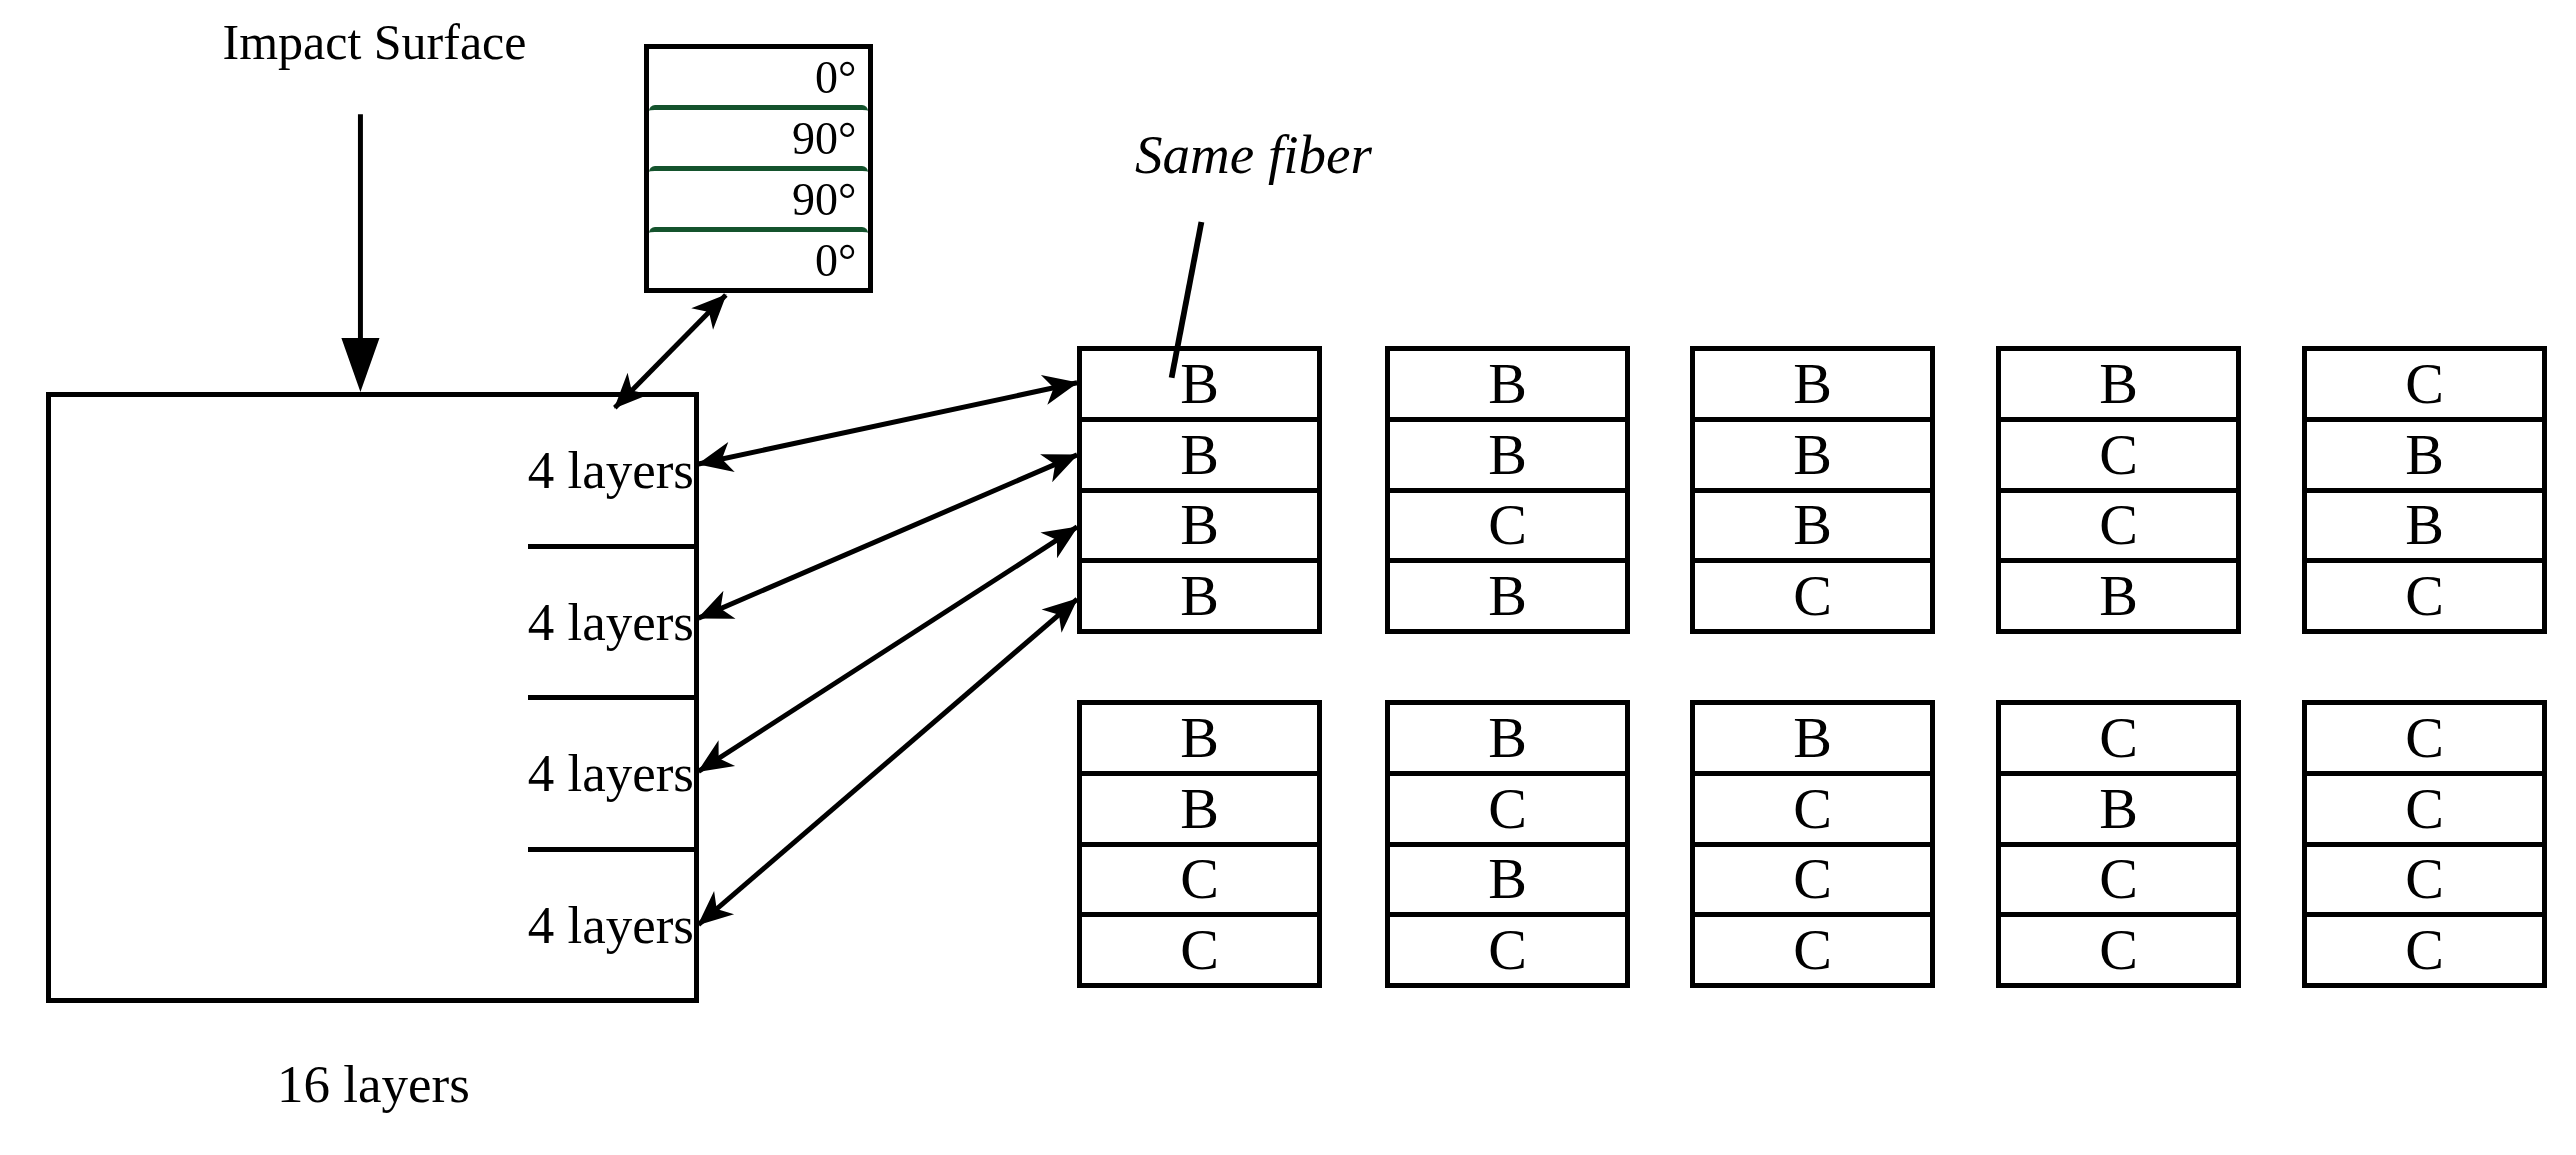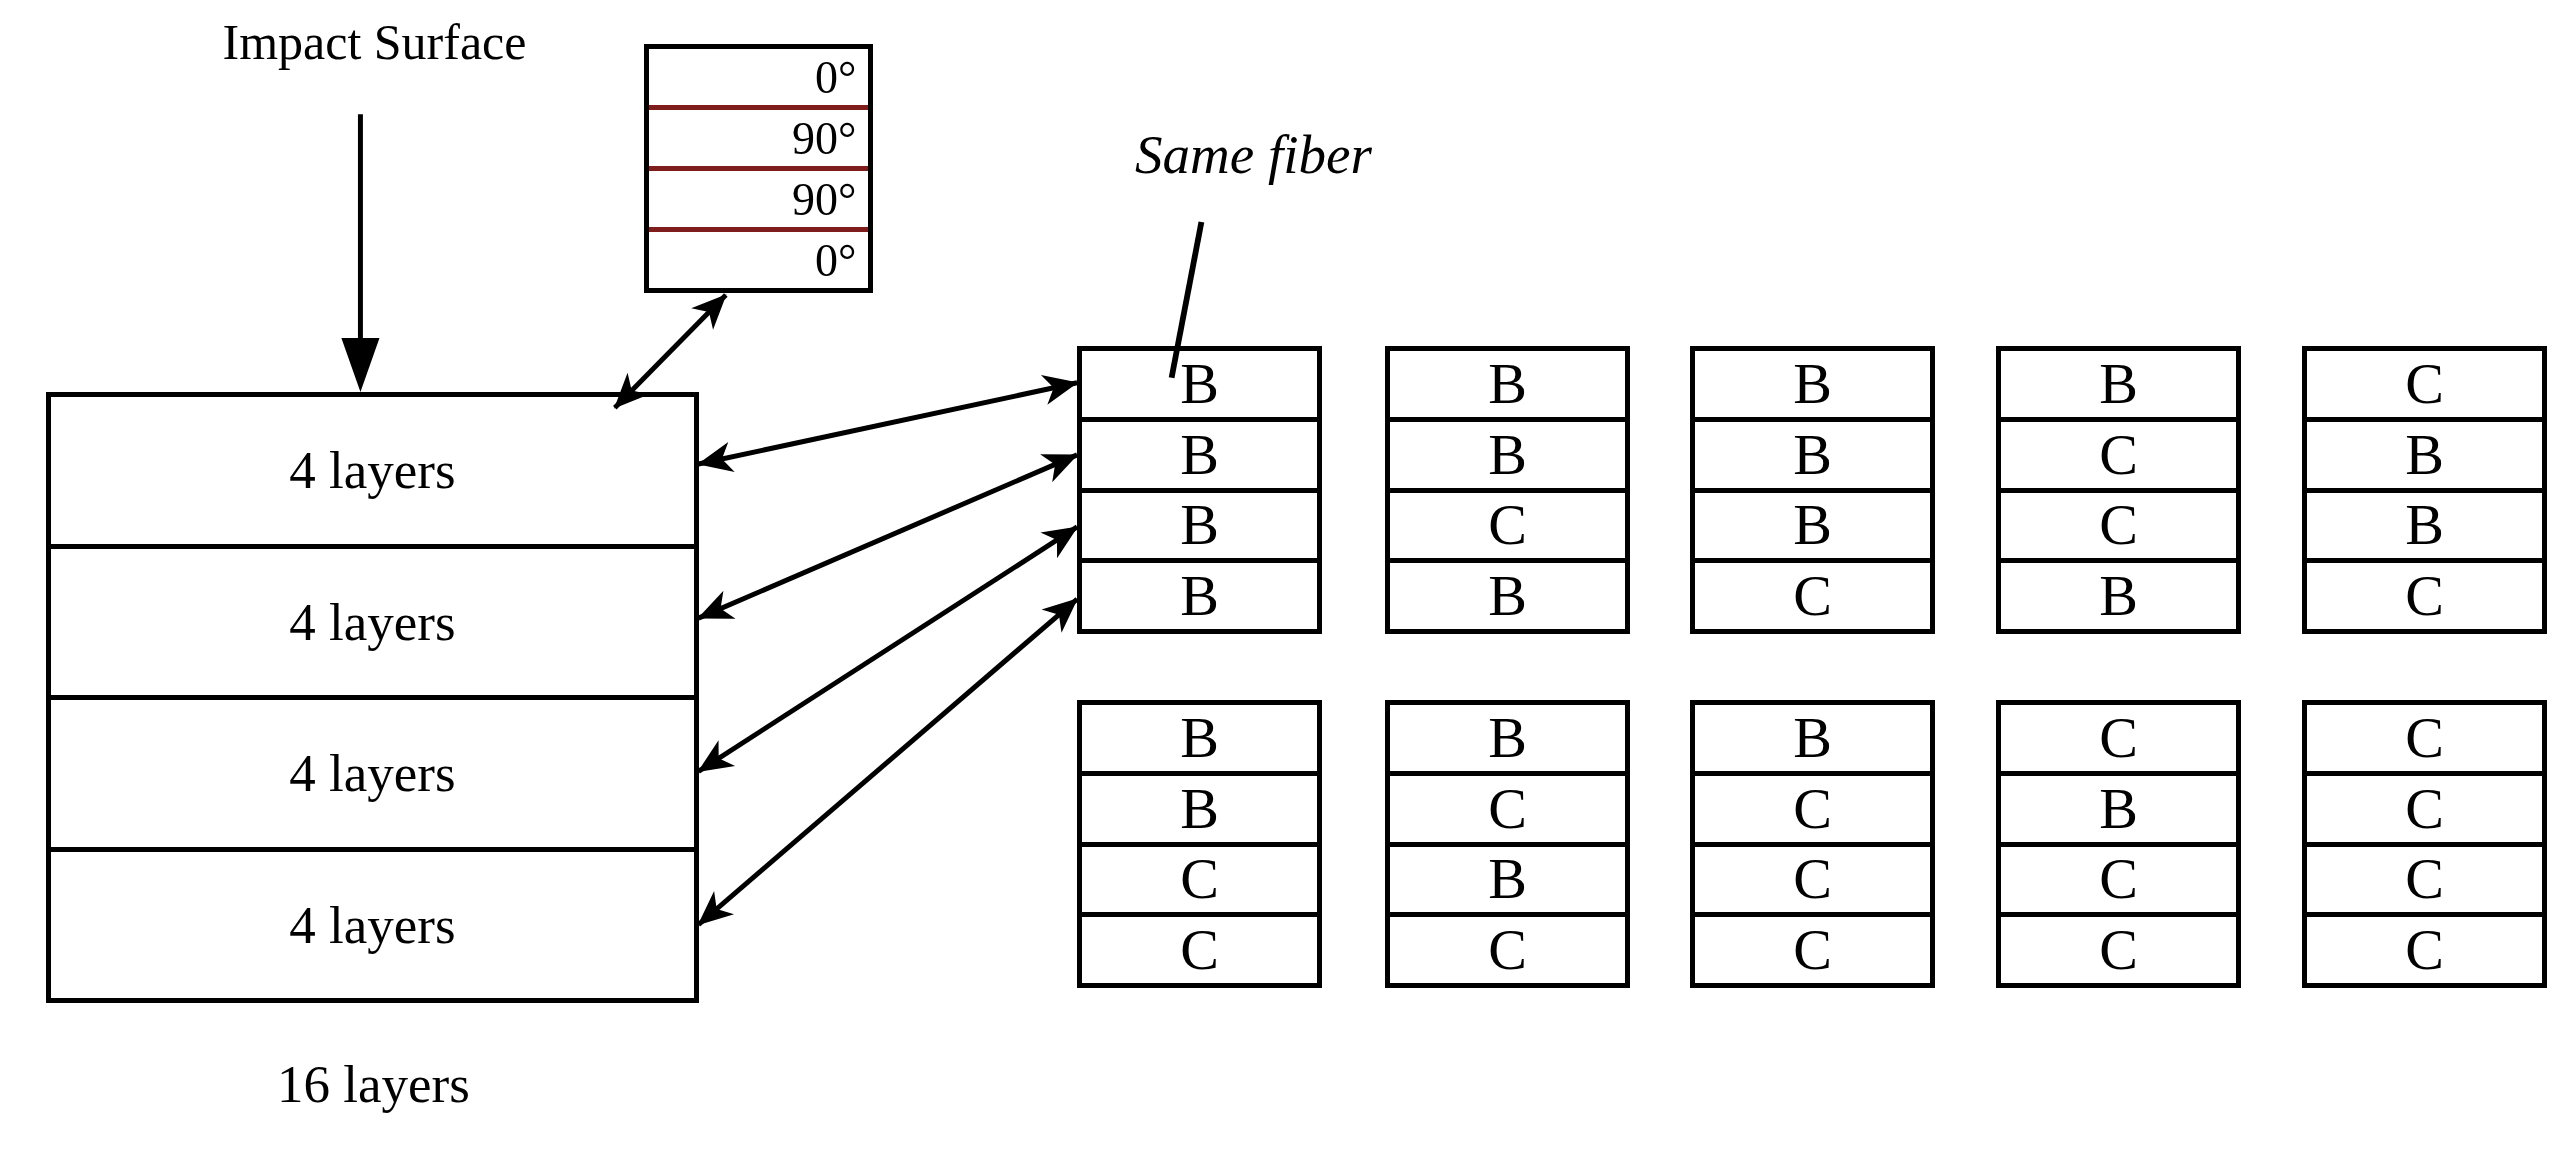--- a/index.html
+++ b/index.html
@@ -7,24 +7,24 @@
           font-family:"Liberation Serif", serif;color:#000;}
   .label{position:absolute;text-align:center;white-space:nowrap;color:#000;}
   .impact{left:126px;top:13.3px;width:497px;font-size:50px;}
   .samefiber{left:1088px;top:123px;width:331px;font-size:55px;font-style:italic;}
   .caption16{left:208px;top:1054px;width:331px;font-size:53px;}
 
   .anglebox{position:absolute;left:644px;top:44px;width:229px;height:249px;
             border:5px solid #000;box-sizing:border-box;display:flex;flex-direction:column;background:#fff;}
   .angrow{flex:1;display:flex;align-items:center;justify-content:flex-end;
           padding-right:11.6px;font-size:46px;}
-  .angrow + .angrow{border-top:5px solid #7f1d1d;}
+  .angrow + .angrow{border-top:5px solid #14532d;border-radius:6px;}
 
   .bigbox{position:absolute;left:46px;top:392px;width:653px;height:611px;
-          border:5px solid #000;box-sizing:border-box;display:flex;flex-direction:column;background:#fff;}
+          border:5px solid #000;box-sizing:border-box;display:flex;flex-direction:column;background:#fff;align-items:flex-end;}
   .bigrow{flex:1;display:flex;align-items:center;justify-content:center;font-size:53px;}
   .bigrow + .bigrow{border-top:5px solid #000;}
 
   .stack{position:absolute;width:245px;height:288px;border:5px solid #000;
          box-sizing:border-box;display:flex;flex-direction:column;background:#fff;}
   .cell{flex:1;display:flex;align-items:center;justify-content:center;font-size:58px;line-height:1;}
   .cell + .cell{border-top:5px solid #000;}
 
   .arrowlayer{position:absolute;left:0;top:0;width:2576px;height:1155px;z-index:5;pointer-events:none;}
   .arrowlayer line{stroke:#000;stroke-width:6;}

